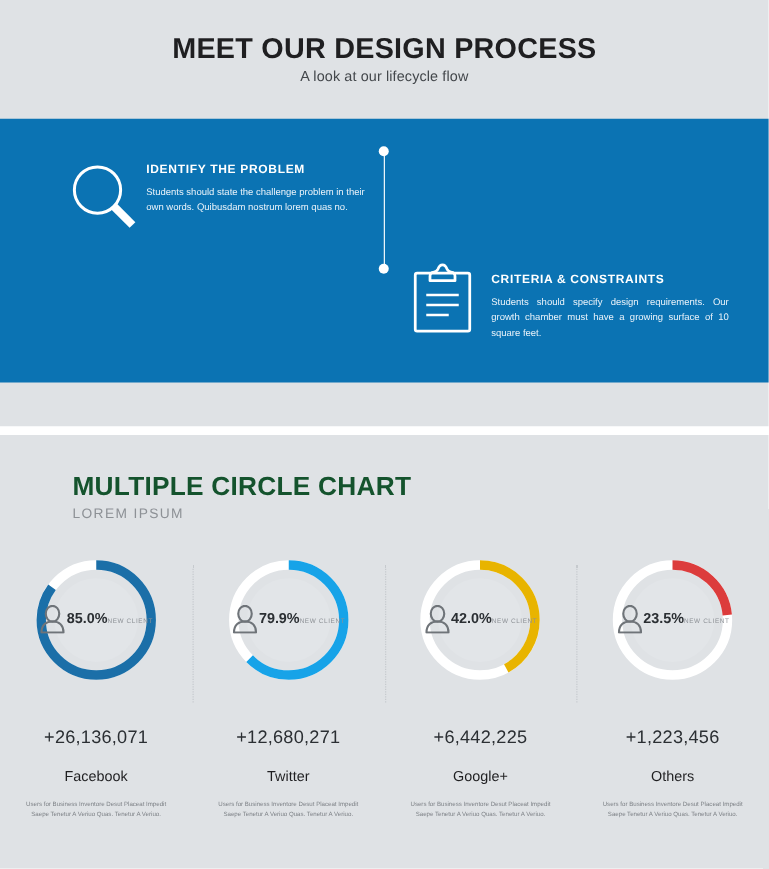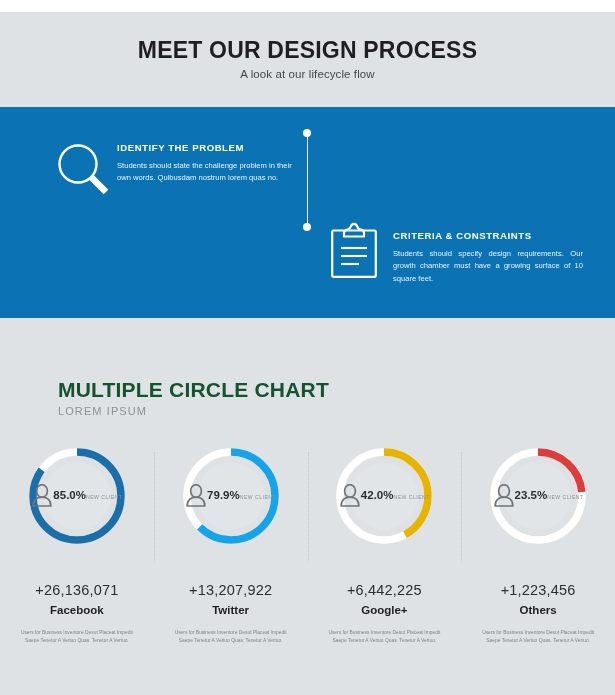--- a/index.html
+++ b/index.html
@@ -18,21 +18,21 @@
     position: relative;
     width: 615px;
     height: 695px;
     background: #ffffff;
   }
 
   
   .section-process {
     position: absolute;
     left: 0;
-    top: 12px;
+    top: 0;
     width: 615px;
     height: 341px;
     background: #dfe2e5;
   }
   .header-block {
     position: absolute;
     left: 0;
     top: 26px;
     width: 615px;
     text-align: center;
@@ -226,23 +226,23 @@
     letter-spacing: 0.5px;
   }
 
   .card-count {
     margin-top: 34px;
     font-size: 14.5px;
     color: #2b2f33;
     letter-spacing: 0.2px;
   }
   .card-name {
-    margin-top: 6px;
+    margin-top: 18px;
     font-size: 11.5px;
-    font-weight: bold;
+    font-weight: normal;
     color: #1f1f21;
   }
   .card-desc {
     margin: 13px auto 0;
     width: 124px;
     font-size: 4.9px;
     color: #7e8287;
     line-height: 1.72;
   }
 </style>
@@ -339,21 +339,21 @@
               <span class="person-icon">
                 <svg width="22" height="23" viewBox="0 0 22 23">
                   <ellipse cx="11" cy="7" rx="5.4" ry="6.3" fill="none" stroke="#6f7479" stroke-width="1.7"></ellipse>
                   <path d="M2.2 22 C2.2 15.6 6.1 13.2 11 13.2 C15.9 13.2 19.8 15.6 19.8 22 Z" fill="none" stroke="#6f7479" stroke-width="1.7" stroke-linejoin="round"></path>
                 </svg>
               </span>
               <div class="donut-pct">79.9%</div>
               <div class="donut-label">NEW CLIENT</div>
             </div>
           </div>
-          <div class="card-count">+13,207,922</div>
+          <div class="card-count">+12,680,271</div>
           <div class="card-name">Twitter</div>
           <div class="card-desc">Users for Business Inventore Desut Placeat Impedit Saepe Tenetur A Veriuo Quas. Tenetur A Veriuo.</div>
         </div>
         <div class="card">
           <div class="donut-wrap">
             <svg width="104" height="104" viewBox="0 0 104 104">
               <circle cx="52" cy="52" r="44" fill="none" stroke="#ffffff" stroke-width="7.5"></circle>
               <circle cx="52" cy="52" r="44" fill="none" stroke="#e8b400" stroke-width="7.5" stroke-linecap="butt" stroke-dasharray="116.11 276.46" transform="rotate(-90 52 52)"></circle>
               <circle cx="52" cy="52" r="33.5" fill="#e2e5e8"></circle>
             </svg>

